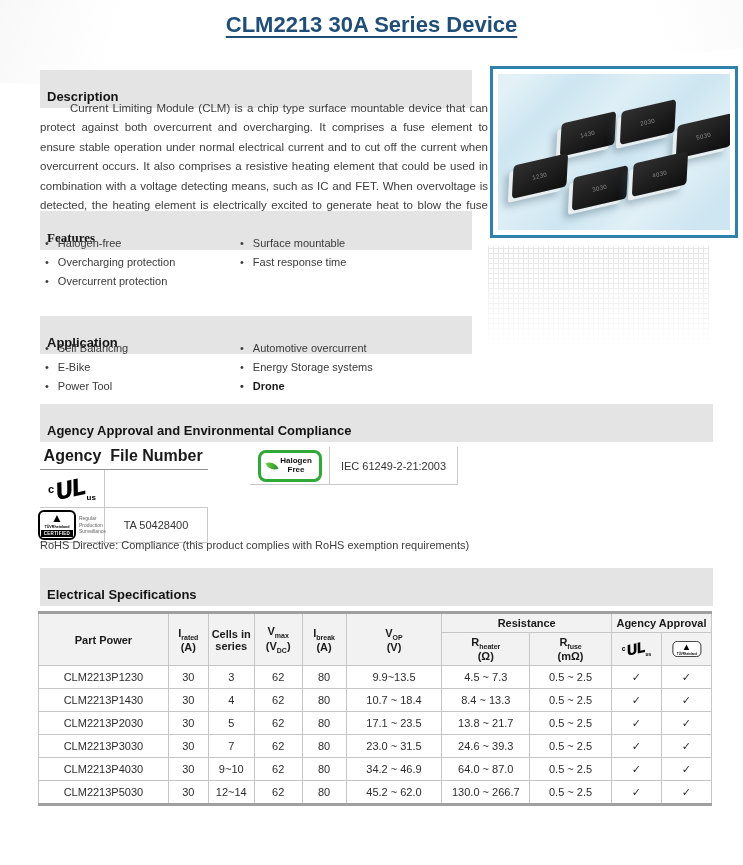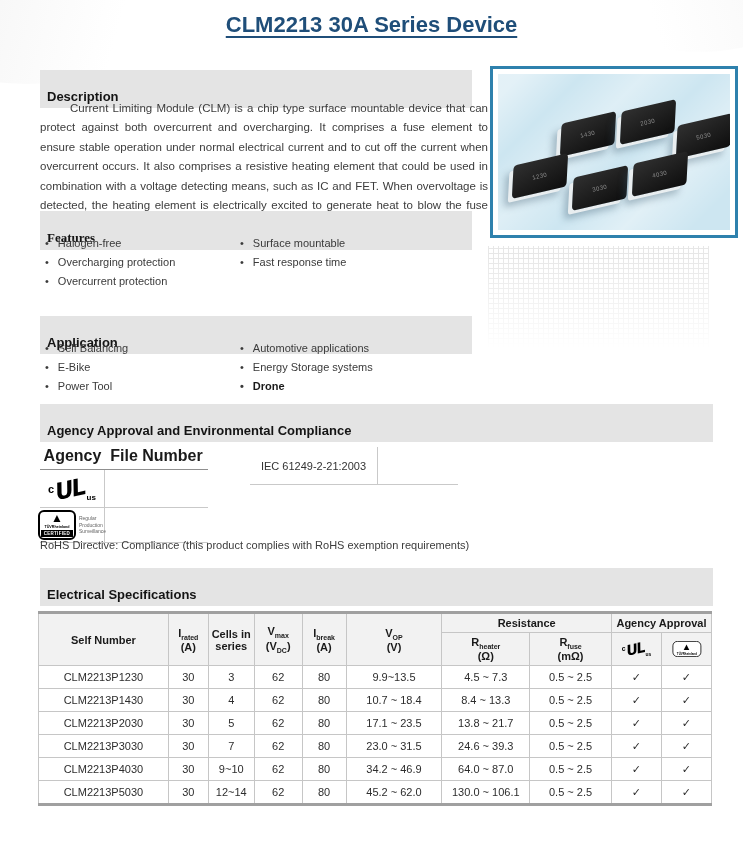--- a/index.html
+++ b/index.html
@@ -146,21 +146,21 @@
   <li>Fast response time</li>
 </ul>
 
 <div class="secbar w-narrow" style="top:316px;">Application</div>
 <ul class="bullets" style="left:45px;top:343px;width:190px;">
   <li>Self Balancing</li>
   <li>E-Bike</li>
   <li>Power Tool</li>
 </ul>
 <ul class="bullets" style="left:240px;top:343px;width:210px;">
-  <li>Automotive applications</li>
+  <li>Automotive overcurrent</li>
   <li>Energy Storage systems</li>
   <li class="bold-item">Drone</li>
 </ul>
 
 <div class="secbar w-full" style="top:404px;">Agency Approval and Environmental Compliance</div>
 
 <div class="mini-table" style="left:40px;top:447px;width:168px;">
   <div class="hrow">
     <div class="cell" style="width:65px;">Agency</div>
     <div class="cell" style="width:103px;">File Number</div>
@@ -182,25 +182,35 @@
           <div class="tuv-brand">TÜVRheinland</div>
           <div class="tuv-cert">CERTIFIED</div>
         </div>
         <div class="tuv-side">
           <div>Regular</div>
           <div>Production</div>
           <div>Surveillance</div>
         </div>
       </div>
     </div>
+    <div class="cell" style="width:103px;">TA 50428400</div>
   </div>
 </div>
 
 <div class="mini-table" style="left:250px;top:447px;width:208px;">
   <div class="row" style="height:37px;">
+    <div class="cell divider" style="width:80px;">
+      <div class="halogen-logo">
+        <div class="leaf"></div>
+        <div class="halogen-text">
+          <div>Halogen</div>
+          <div>Free</div>
+        </div>
+      </div>
+    </div>
     <div class="cell" style="width:128px;text-align:right;">IEC 61249-2-21:2003</div>
   </div>
 </div>
 
 <div class="rohs-note">RoHS Directive: Compliance (this product complies with RoHS exemption requirements)</div>
 
 <div class="secbar w-full" style="top:568px;">Electrical Specifications</div>
 
 <table class="spec-table">
   <colgroup>
@@ -210,21 +220,21 @@
       <col style="width:48px;">
     <col style="width:44px;">
       <col style="width:96px;">
       <col style="width:88px;">
       <col style="width:82px;">
     <col style="width:50px;">
       <col style="width:50px;">
   </colgroup>
   <thead>
     <tr>
-      <th rowspan="2">Self Number</th>
+      <th rowspan="2">Part Power</th>
       <th rowspan="2">
         <span>I</span><sub>rated</sub><br><span>(A)</span>
       </th>
       <th rowspan="2">Cells in series</th>
       <th rowspan="2">
         <span>V</span><sub>max</sub><br><span>(V</span><sub>DC</sub><span>)</span>
       </th>
       <th rowspan="2">
         <span>I</span><sub>break</sub><br><span>(A)</span>
       </th>
@@ -319,19 +329,19 @@
         <td>✓</td>
         <td>✓</td>
       </tr>
       <tr>
         <td>CLM2213P5030</td>
         <td>30</td>
         <td>12~14</td>
         <td>62</td>
         <td>80</td>
         <td>45.2 ~ 62.0</td>
-        <td>130.0 ~ 106.1</td>
+        <td>130.0 ~ 266.7</td>
         <td>0.5 ~ 2.5</td>
         <td>✓</td>
         <td>✓</td>
       </tr>
     </tbody>
 </table>
 
 </body></html>

